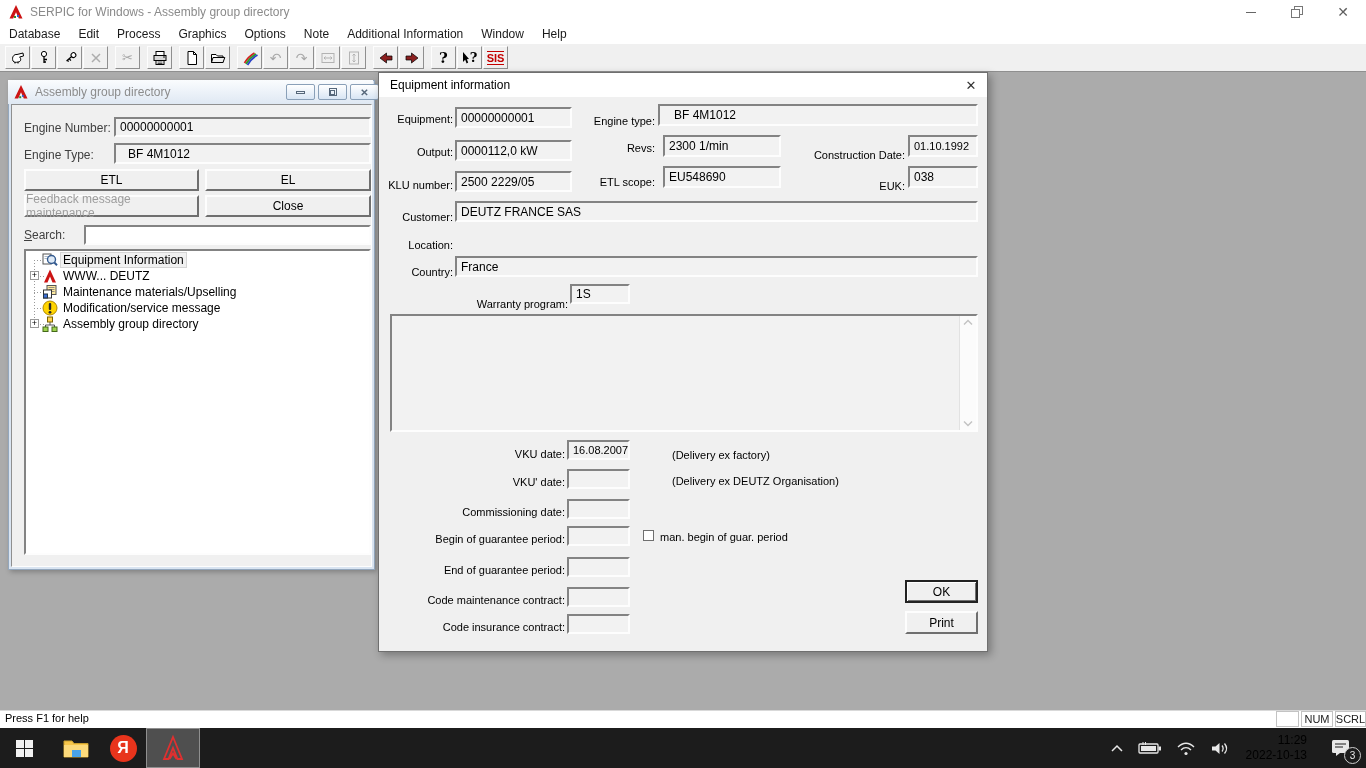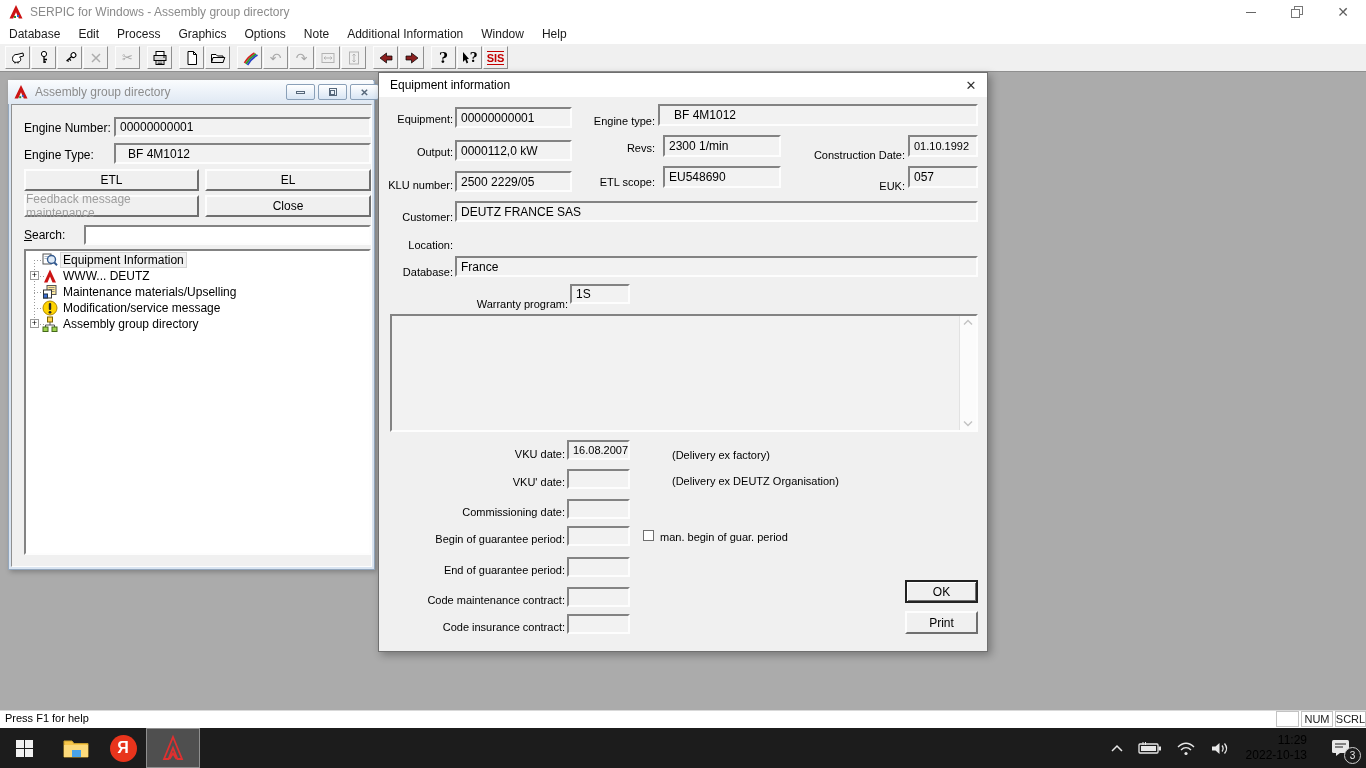--- a/index.html
+++ b/index.html
@@ -14,21 +14,21 @@
   .menu-item{padding:2px 9px;white-space:nowrap;}
   .toolbar{left:0;top:44px;width:1366px;height:27px;background:#f0f0f0;display:flex;align-items:center;padding-left:5px;box-sizing:border-box;}
   .tbtn{width:25px;height:23px;margin-right:1px;background:#f0f0f0;border:1px solid;border-color:#fdfdfd #8f8f8f #8f8f8f #fdfdfd;
         display:flex;align-items:center;justify-content:center;box-sizing:border-box;flex:none;}
   .tsep{width:6px;flex:none;}
   .gray{color:#a8a8a8;}
   
   .mdi{left:0;top:71px;width:1366px;height:639px;background:#ababab;border-top:1px solid #8f8f8f;box-sizing:border-box;}
   
   .lbl{position:absolute;font-size:11px;color:#000;white-space:nowrap;}
-  .lbl12{position:absolute;font-size:12px;color:#000000;white-space:nowrap;}
+  .lbl12{position:absolute;font-size:12px;color:#404040;white-space:nowrap;}
   .rlbl{text-align:right;}
   .field{position:absolute;background:#f2f2f2;border:2px solid;border-color:#838383 #fdfdfd #fdfdfd #838383;
          font-size:12px;color:#000;padding:0 4px;display:flex;align-items:center;white-space:nowrap;overflow:hidden;box-sizing:border-box;}
   .white{background:#fff;}
   .btn{position:absolute;background:#f0f0f0;border:2px solid;border-color:#fdfdfd #6f6f6f #6f6f6f #fdfdfd;
        font-size:12px;color:#000;display:flex;align-items:center;justify-content:center;box-sizing:border-box;}
   .btn.disabled{color:#9d9d9d;}
   .btn.default{border:2px solid #222;box-shadow:inset 1px 1px 0 #fff,inset -1px -1px 0 #707070;}
   .u{text-decoration:underline;}
   
@@ -312,26 +312,26 @@
   <div class="lbl rlbl" style="left:540px;top:142px;width:115px;">Revs:</div>
   <div class="field" style="left:663px;top:135px;width:118px;height:22px;">2300 1/min</div>
   <div class="lbl rlbl" style="left:790px;top:149px;width:115px;">Construction Date:</div>
   <div class="field" style="left:908px;top:135px;width:70px;height:22px;font-size:11px;">01.10.1992</div>
 
   <div class="lbl rlbl" style="left:330px;top:179px;width:123px;">KLU number:</div>
   <div class="field" style="left:455px;top:171px;width:117px;height:21px;">2500 2229/05</div>
   <div class="lbl rlbl" style="left:540px;top:176px;width:115px;">ETL scope:</div>
   <div class="field" style="left:663px;top:166px;width:118px;height:22px;">EU548690</div>
   <div class="lbl rlbl" style="left:790px;top:180px;width:115px;">EUK:</div>
-  <div class="field" style="left:908px;top:166px;width:70px;height:22px;">057</div>
+  <div class="field" style="left:908px;top:166px;width:70px;height:22px;">038</div>
 
   <div class="lbl rlbl" style="left:330px;top:211px;width:123px;">Customer:</div>
   <div class="field" style="left:455px;top:201px;width:523px;height:21px;">DEUTZ FRANCE SAS</div>
   <div class="lbl rlbl" style="left:330px;top:239px;width:123px;">Location:</div>
-  <div class="lbl rlbl" style="left:330px;top:266px;width:123px;">Database:</div>
+  <div class="lbl rlbl" style="left:330px;top:266px;width:123px;">Country:</div>
   <div class="field" style="left:455px;top:256px;width:523px;height:21px;">France</div>
 
   <div class="lbl rlbl" style="left:420px;top:298px;width:148px;">Warranty program:</div>
   <div class="field" style="left:570px;top:284px;width:60px;height:20px;">1S</div>
 
   <div class="abs bigbox"></div>
   <div class="sbar">
     <svg width="10" height="7">
         <path d="M1 5.5 L5 1.5 L9 5.5" fill="none" stroke="#c2c2c2" stroke-width="1.4"></path>
       </svg>

